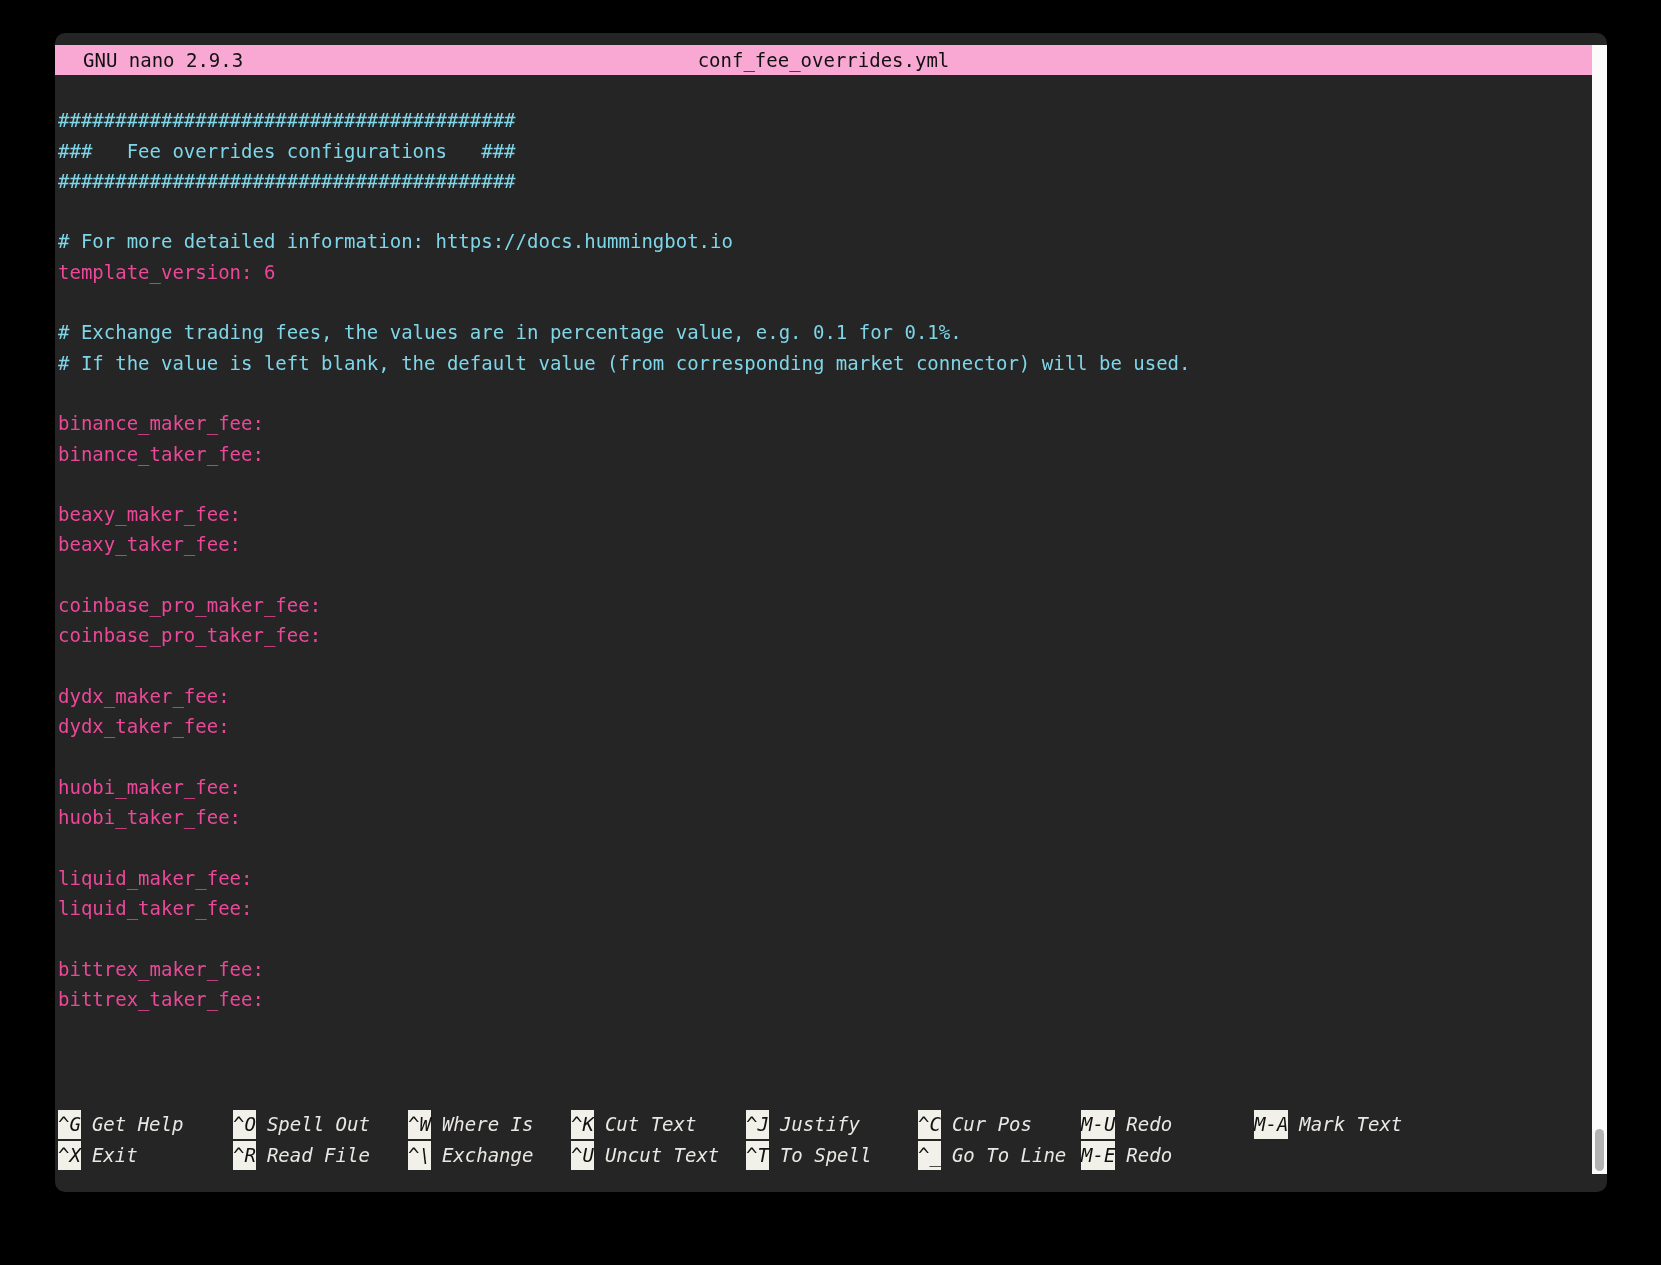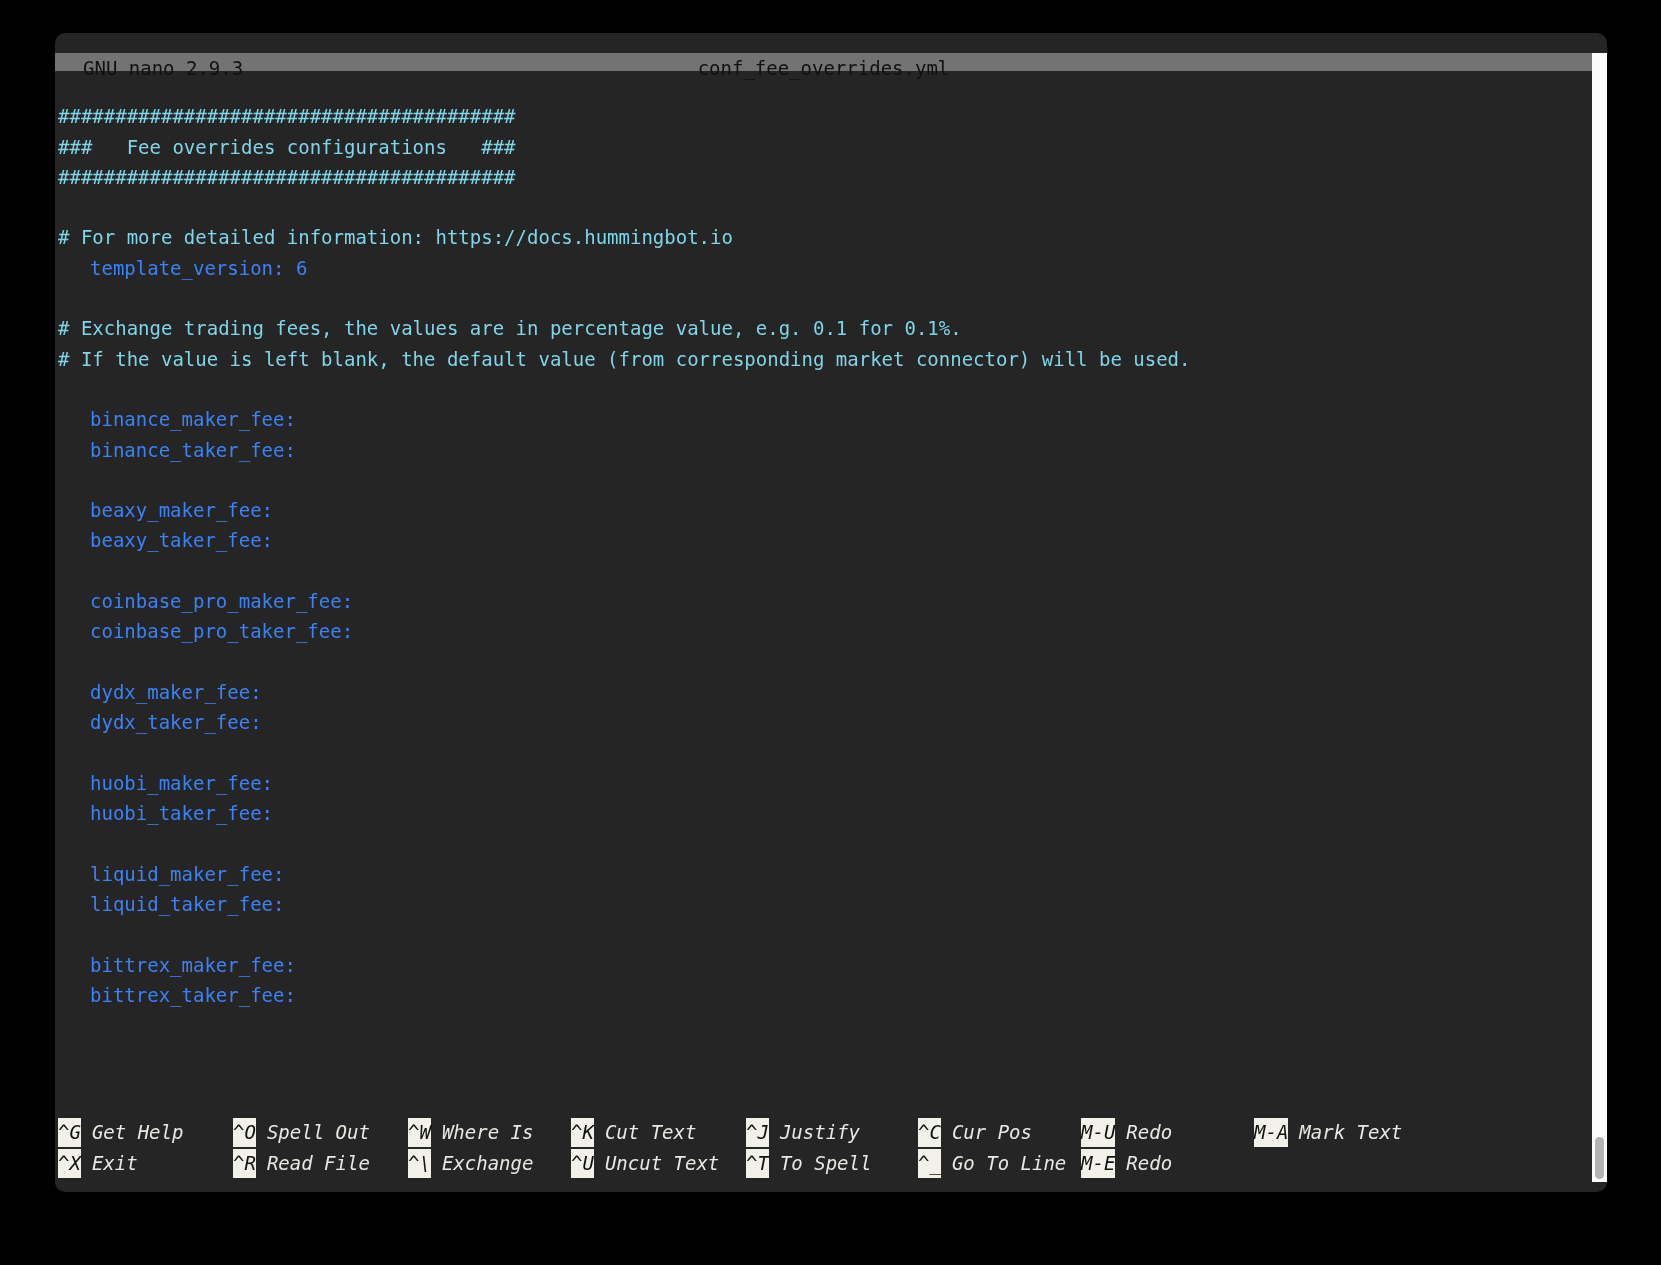--- a/index.html
+++ b/index.html
@@ -49,38 +49,38 @@
   
   .terminal{
     position:relative;
     height:calc(100% - 30px);
     background:#252525;
     font-size:19px;
     line-height:30.3px;
     color:#eae8e4;
   }
   .nano-header{
-    margin-top:20px;
-    height:18px;
+    margin-top:12px;
+    height:30px;
     width:calc(100% - 15px);
-    background:#737373;
+    background:#f9a8d4;
     color:#111;
     position:relative;
     white-space:pre;
   }
   .nano-version{position:absolute;left:28px;top:0;line-height:30px;}
   .nano-filename{position:absolute;left:0;right:0;top:0;text-align:center;line-height:30px;border-radius:10px;}
   .editor{
     padding-left:3px;
     padding-top:30.3px;
     white-space:pre;
   }
   .line{height:30.3px;white-space:pre;}
   .line.comment{color:#7fd6e9;}
-  .line.plain{color:#3b82f6;margin-left:32px;}
+  .line.plain{color:#ec4899;}
   
   .shortcuts{
     position:absolute;left:3px;right:20px;bottom:4px;
   }
   .sc-row{
     display:grid;
     grid-template-columns:175px 175px 163px 175px 172px 163px 173px 1fr;
     height:30.3px;
     font-style:italic;
   }

